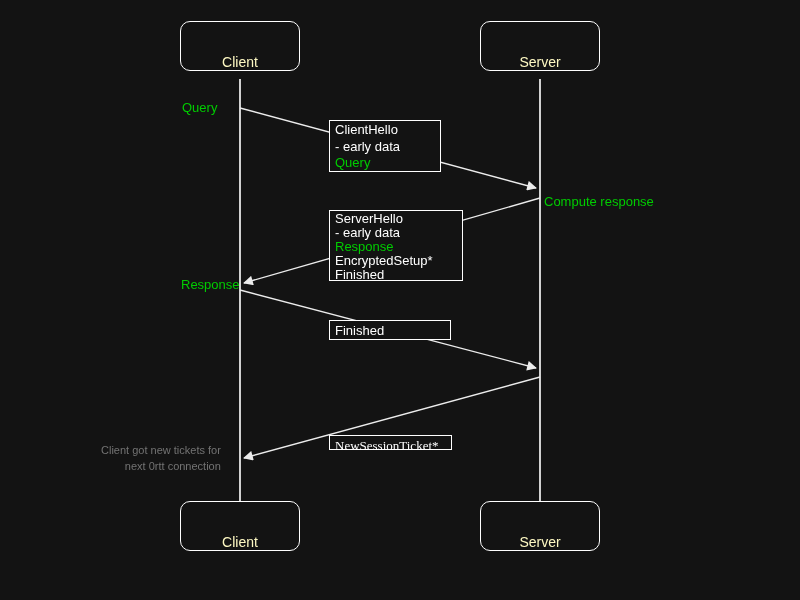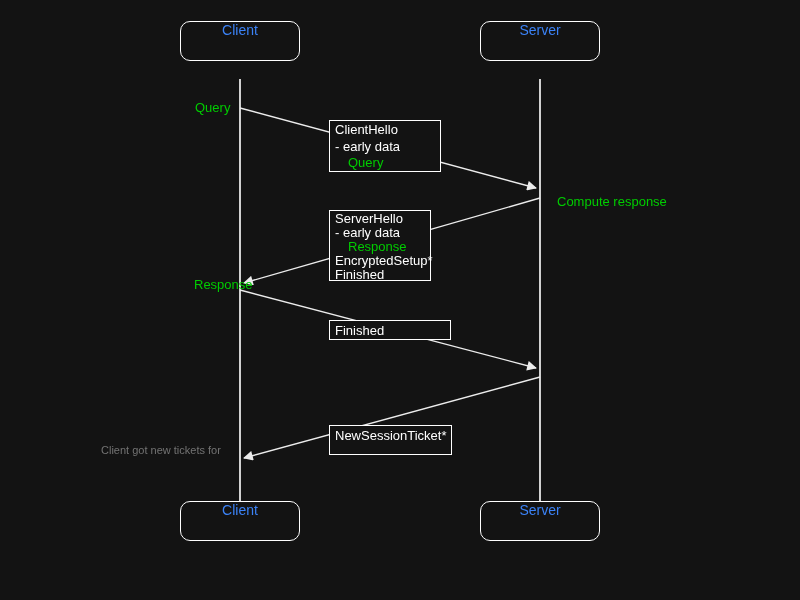--- a/index.html
+++ b/index.html
@@ -24,29 +24,29 @@
     stroke: #f5f5f5;
     stroke-width: 1.7;
   }
   .msg-line {
     stroke: #ececec;
     stroke-width: 1.4;
   }
   .actor-box {
     position: absolute;
     width: 120px;
-    height: 40px;
+    height: 50px;
     box-sizing: border-box;
     background: #131313;
     border: 1.5px solid #ffffff;
     border-radius: 10px;
     display: flex;
-    align-items: flex-start;
+    align-items: flex-end;
     justify-content: center;
-    color: #3b82f6;
+    color: #fef9c3;
     font-size: 14px;
   }
   .msg-box {
     position: absolute;
     box-sizing: border-box;
     background: #131313;
     border: 1.5px solid #ffffff;
     color: #ffffff;
     font-size: 13px;
     padding: 1px 2px 0 5px;
@@ -55,21 +55,20 @@
   .msg-box .bline {
     display: block;
   }
   .label {
     position: absolute;
     font-size: 13px;
     white-space: nowrap;
   }
   .green {
     color: #00cc00;
-    margin-left: 13px;
   }
   .white {
     color: #ffffff;
   }
   .note {
     position: absolute;
     font-size: 11px;
     color: #737373;
     line-height: 15.5px;
     white-space: nowrap;
@@ -108,37 +107,38 @@
   <div class="actor-box" style="left:480px; top:501px;">
     <span>Server</span>
   </div>
 
   <div class="msg-box" style="left:329px; top:120px; width:112px; height:52px; line-height:16.5px;">
     <span class="bline white">ClientHello</span>
     <span class="bline white">- early data</span>
     <span class="bline green">Query</span>
   </div>
 
-  <div class="msg-box" style="left:329px; top:210px; width:102px; height:71px; line-height:14px;">
+  <div class="msg-box" style="left:329px; top:210px; width:134px; height:71px; line-height:14px;">
     <span class="bline white">ServerHello</span>
     <span class="bline white">- early data</span>
     <span class="bline green">Response</span>
     <span class="bline white">EncryptedSetup*</span>
     <span class="bline white">Finished</span>
   </div>
 
   <div class="msg-box" style="left:329px; top:320px; width:122px; height:20px; line-height:17px;">
     <span class="bline white">Finished</span>
   </div>
 
-  <div class="msg-box" style="left:329px; top:425px; width:123px; height:30px; line-height:18px;">
+  <div class="msg-box" style="left:329px; top:435px; width:123px; height:15px; line-height:18px;font-family:Liberation Serif, serif;">
     <span class="bline white">NewSessionTicket*</span>
   </div>
 
   <div class="label green" style="left:182px; top:100px;">Query</div>
   <div class="label green" style="left:544px; top:194px;">Compute response</div>
   <div class="label green" style="left:181px; top:277px;">Response</div>
 
   <div class="note" style="left:101px; top:443px;">
     <span>Client got new tickets for</span>
+    <span>next 0rtt connection</span>
   </div>
 
 </div>
 
 </body></html>

